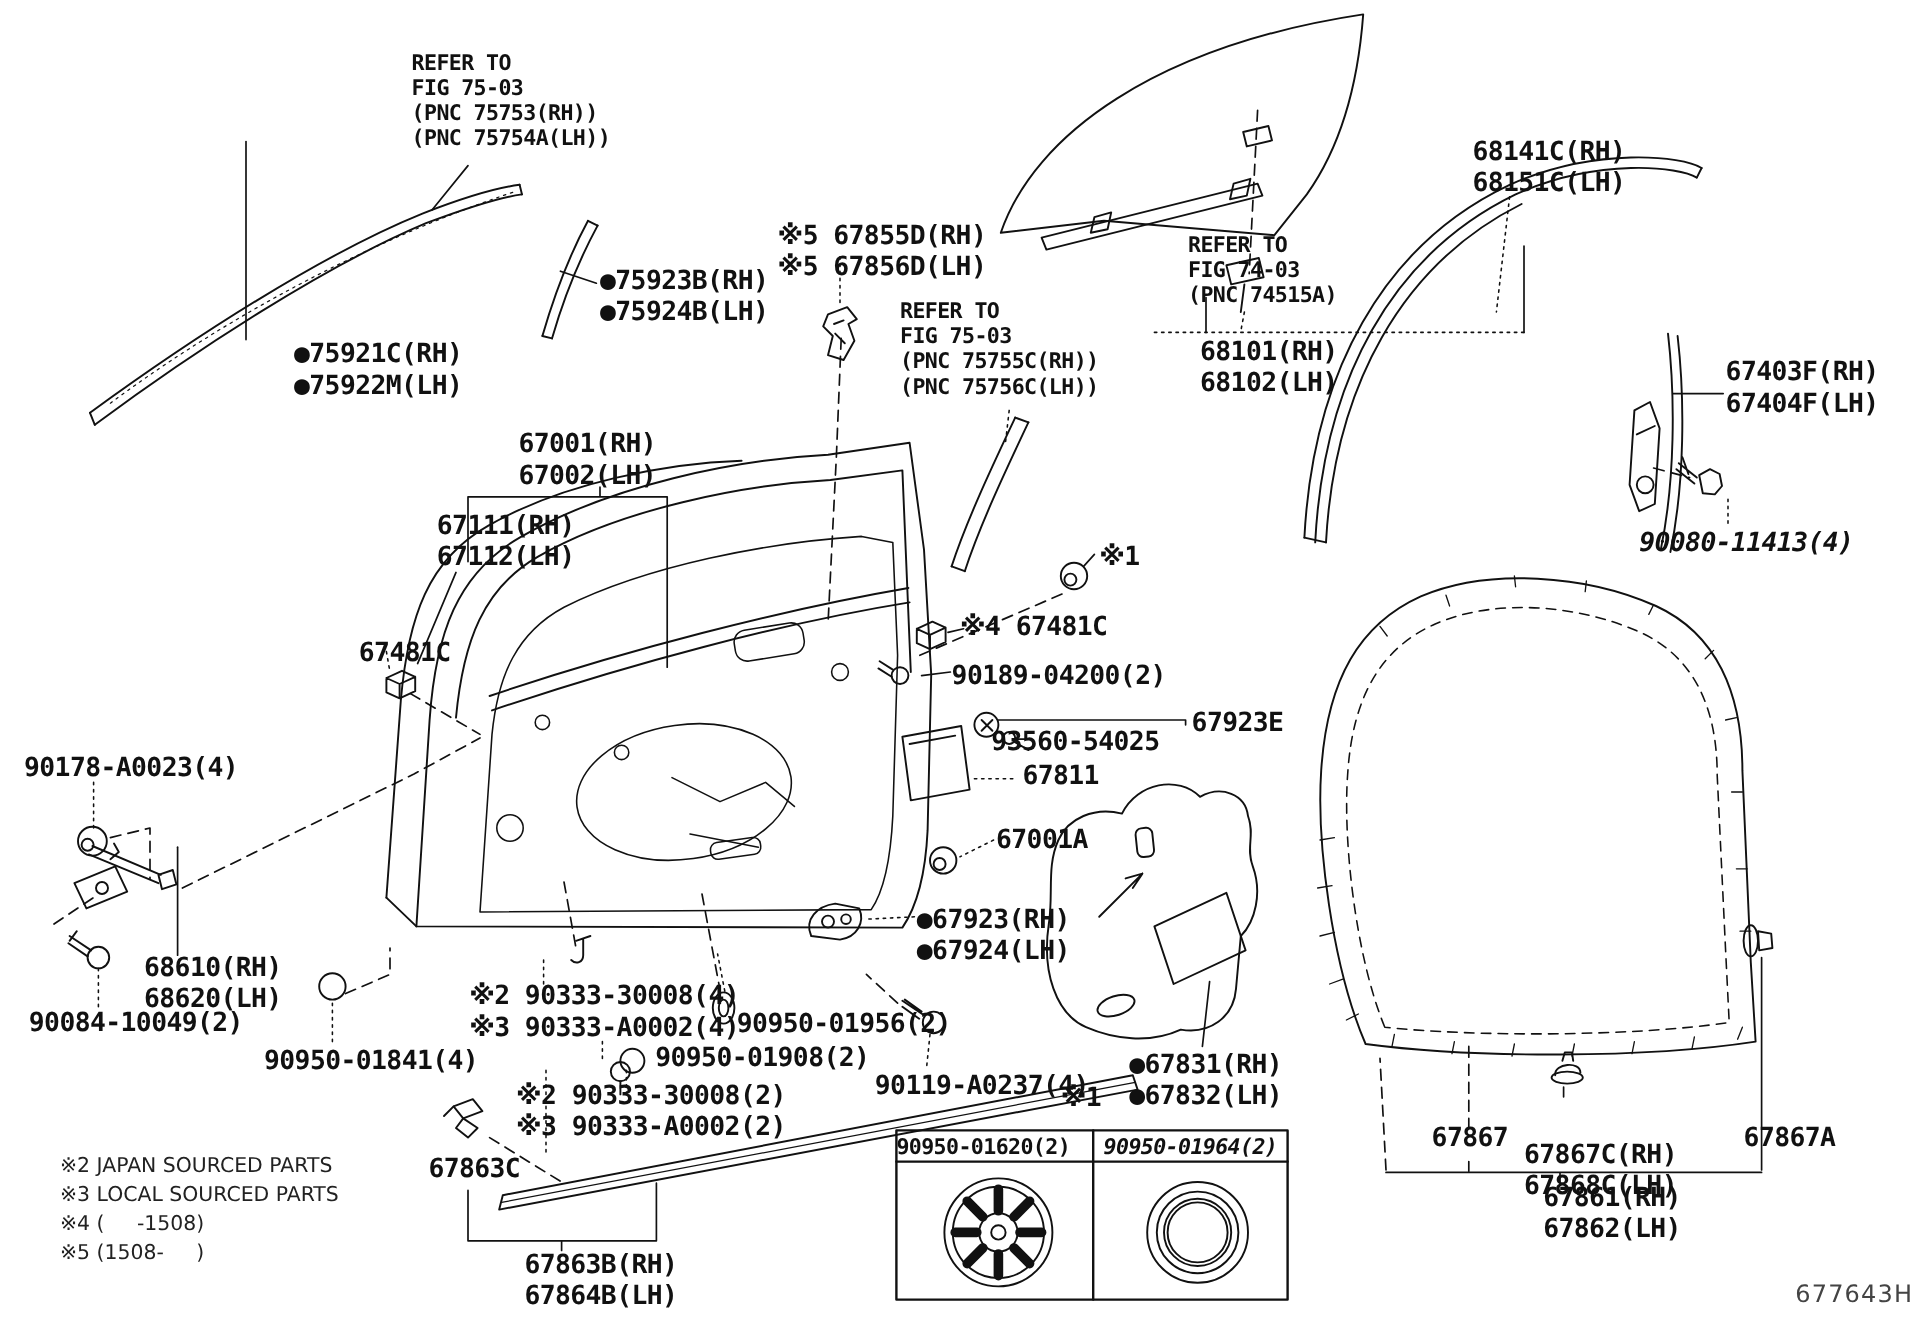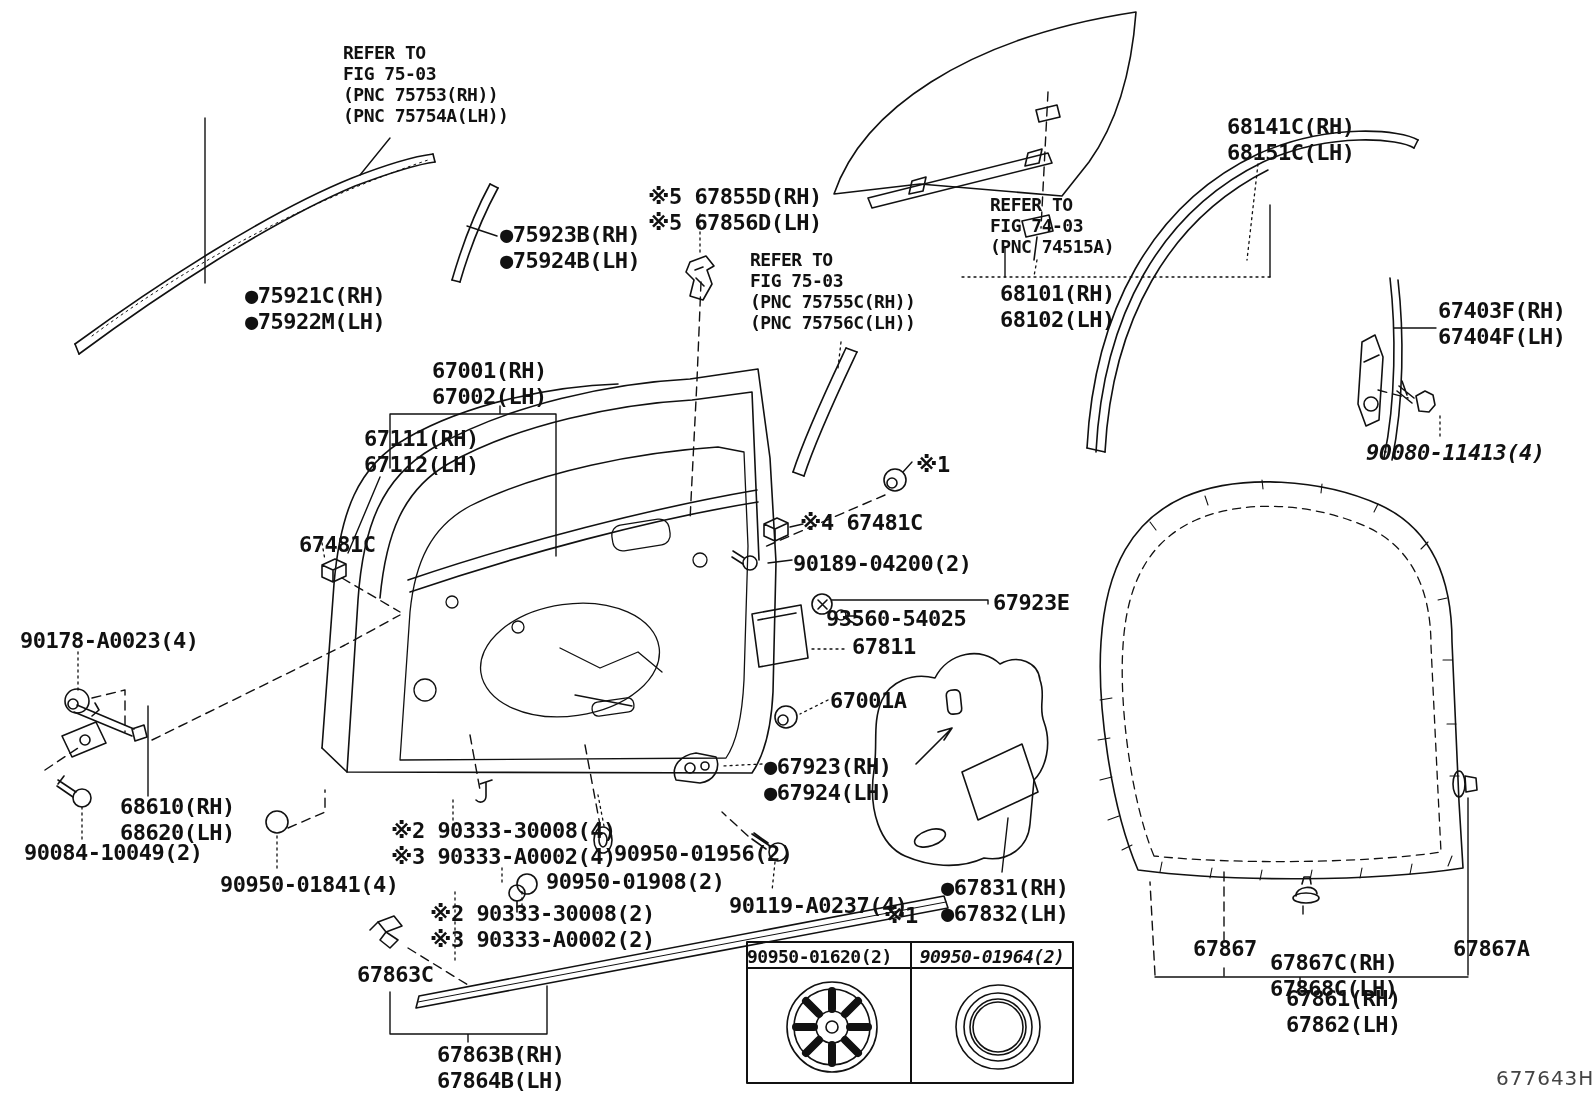--- a/index.html
+++ b/index.html
@@ -259,20 +259,21 @@
     <path d="M1258,164 L1247,260"></path>
     <path d="M1440,416 L1440,438"></path>
     <path d="M841,342 L838,368"></path>
     <path d="M700,214 L700,256"></path>
     <path d="M1037,260 L1034,276"></path>
   </g>
 </g>
 </svg>
 
 
+<div class="footnotes" id="footnotes"><div>※2 JAPAN SOURCED PARTS</div><div>※3 LOCAL SOURCED PARTS</div><div>※4 (     -1508)</div><div>※5 (1508-     )</div></div>
 
 <div id="labels">
       <div class="plabel sm" style="left: 343px; top: 42px;"><div>REFER TO</div><div>FIG 75-03</div><div>(PNC 75753(RH))</div><div>(PNC 75754A(LH))</div></div>
       <div class="plabel lg" style="left: 500px; top: 222px;"><div>●75923B(RH)</div><div>●75924B(LH)</div></div>
       <div class="plabel lg" style="left: 245px; top: 283px;"><div>●75921C(RH)</div><div>●75922M(LH)</div></div>
       <div class="plabel lg" style="left: 648px; top: 184px;"><div>※5 67855D(RH)</div><div>※5 67856D(LH)</div></div>
       <div class="plabel sm" style="left: 750px; top: 249px;"><div>REFER TO</div><div>FIG 75-03</div><div>(PNC 75755C(RH))</div><div>(PNC 75756C(LH))</div></div>
       <div class="plabel sm" style="left: 990px; top: 194px;"><div>REFER TO</div><div>FIG 74-03</div><div>(PNC 74515A)</div></div>
       <div class="plabel lg" style="left: 1000px; top: 281px;"><div>68101(RH)</div><div>68102(LH)</div></div>
       <div class="plabel lg" style="left: 1227px; top: 114px;"><div>68141C(RH)</div><div>68151C(LH)</div></div>

